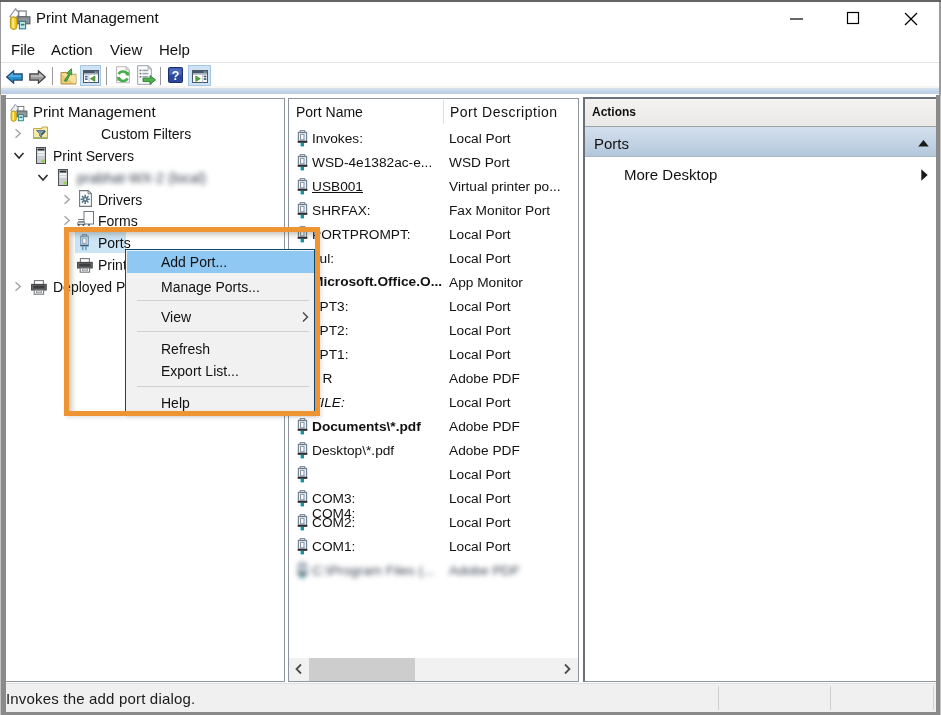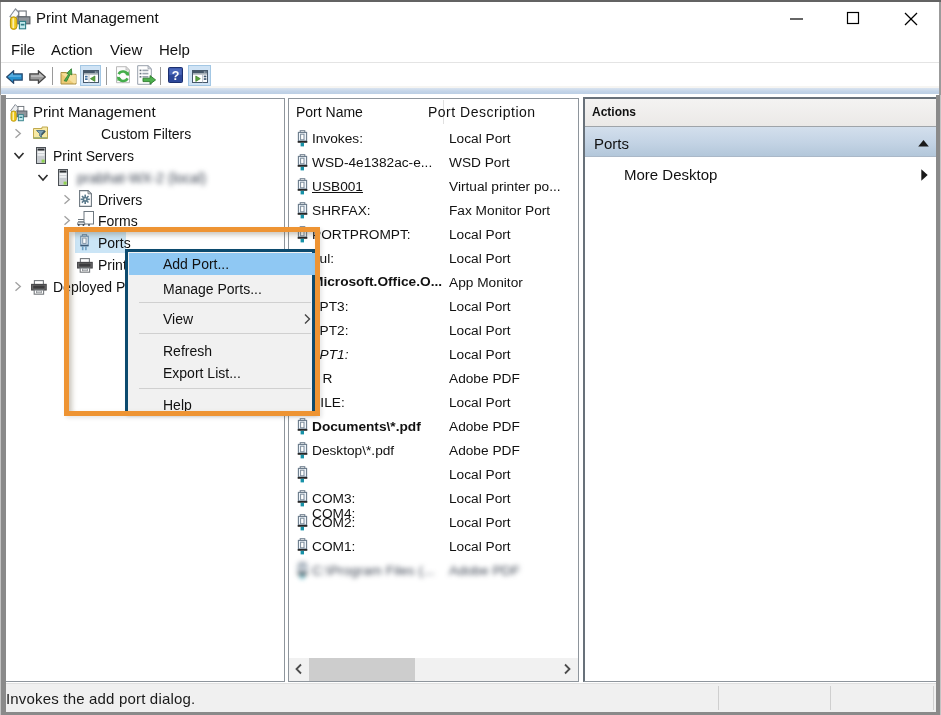--- a/index.html
+++ b/index.html
@@ -332,39 +332,39 @@
 </svg>
 <div class="txt" style="left:312px;top:323.1px;">LPT2:</div>
 <div class="txt" style="left:449px;top:323.1px;">Local Port</div>
 <svg class="abs" style="left:297px;top:346.1px;" width="11" height="17" viewBox="0 0 11 17">
 <rect x="3.2" y="0.7" width="4.6" height="1.8" fill="none" stroke="#6b7b8b" stroke-width="1"></rect>
 <rect x="1.4" y="2.4" width="8.2" height="8.6" fill="#eef4fa" stroke="#6b7b8b" stroke-width="1.1"></rect>
 <rect x="3.6" y="4.2" width="3.4" height="5.6" fill="#fff" stroke="#7a8a9a" stroke-width="1"></rect>
 <rect x="0.7" y="11" width="9.6" height="1.8" fill="#262626"></rect>
 <rect x="3.6" y="12.8" width="3.4" height="3.6" fill="#1792a8"></rect>
 </svg>
-<div class="txt" style="left:312px;top:347.1px;font-style:italic;">LPT1:</div>
+<div class="txt" style="left:312px;top:347.1px;">LPT1:</div>
 <div class="txt" style="left:449px;top:347.1px;">Local Port</div>
 <svg class="abs" style="left:297px;top:370.1px;" width="11" height="17" viewBox="0 0 11 17">
 <rect x="3.2" y="0.7" width="4.6" height="1.8" fill="none" stroke="#6b7b8b" stroke-width="1"></rect>
 <rect x="1.4" y="2.4" width="8.2" height="8.6" fill="#eef4fa" stroke="#6b7b8b" stroke-width="1.1"></rect>
 <rect x="3.6" y="4.2" width="3.4" height="5.6" fill="#fff" stroke="#7a8a9a" stroke-width="1"></rect>
 <rect x="0.7" y="11" width="9.6" height="1.8" fill="#262626"></rect>
 <rect x="3.6" y="12.8" width="3.4" height="3.6" fill="#1792a8"></rect>
 </svg>
 <div class="txt" style="left:322.5px;top:371.1px;">R</div>
 <div class="txt" style="left:449px;top:371.1px;">Adobe PDF</div>
 <svg class="abs" style="left:297px;top:394.1px;" width="11" height="17" viewBox="0 0 11 17">
 <rect x="3.2" y="0.7" width="4.6" height="1.8" fill="none" stroke="#6b7b8b" stroke-width="1"></rect>
 <rect x="1.4" y="2.4" width="8.2" height="8.6" fill="#eef4fa" stroke="#6b7b8b" stroke-width="1.1"></rect>
 <rect x="3.6" y="4.2" width="3.4" height="5.6" fill="#fff" stroke="#7a8a9a" stroke-width="1"></rect>
 <rect x="0.7" y="11" width="9.6" height="1.8" fill="#262626"></rect>
 <rect x="3.6" y="12.8" width="3.4" height="3.6" fill="#1792a8"></rect>
 </svg>
-<div class="txt" style="left:312px;top:395.1px;">FILE:</div>
+<div class="txt" style="left:312px;top:395.1px;font-style:italic;">FILE:</div>
 <div class="txt" style="left:449px;top:395.1px;">Local Port</div>
 <svg class="abs" style="left:297px;top:418.1px;" width="11" height="17" viewBox="0 0 11 17">
 <rect x="3.2" y="0.7" width="4.6" height="1.8" fill="none" stroke="#6b7b8b" stroke-width="1"></rect>
 <rect x="1.4" y="2.4" width="8.2" height="8.6" fill="#eef4fa" stroke="#6b7b8b" stroke-width="1.1"></rect>
 <rect x="3.6" y="4.2" width="3.4" height="5.6" fill="#fff" stroke="#7a8a9a" stroke-width="1"></rect>
 <rect x="0.7" y="11" width="9.6" height="1.8" fill="#262626"></rect>
 <rect x="3.6" y="12.8" width="3.4" height="3.6" fill="#1792a8"></rect>
 </svg>
 <div class="txt" style="left:312px;top:419.1px;font-weight:bold;">Documents\*.pdf</div>
 <div class="txt" style="left:449px;top:419.1px;">Adobe PDF</div>
@@ -419,21 +419,21 @@
 <rect x="3.6" y="4.2" width="3.4" height="5.6" fill="#fff" stroke="#7a8a9a" stroke-width="1"></rect>
 <rect x="0.7" y="11" width="9.6" height="1.8" fill="#262626"></rect>
 <rect x="3.6" y="12.8" width="3.4" height="3.6" fill="#1792a8"></rect>
 </svg>
 <div class="txt" style="left:312px;top:563.1px;filter:blur(2.4px);color:#3c4452;">C:\Program Files (...</div>
 <div class="txt" style="left:449px;top:563.1px;filter:blur(2.4px);color:#3c4452;">Adobe PDF</div>
 </div>
 
 <div class="abs" style="left:443px;top:100px;width:1px;height:24px;background:#e0e0e0;"></div>
 <div class="txt" style="left:296px;top:104px;font-size:14px;">Port Name</div>
-<div class="txt" style="left:428px;top:104px;font-size:14px;letter-spacing:0.5px;">Port Description</div>
+<div class="txt" style="left:450px;top:104px;font-size:14px;letter-spacing:0.5px;">Port Description</div>
 
 <div class="abs" style="left:289px;top:658px;width:289px;height:23px;background:#f1f1f1;"></div>
 <div class="abs" style="left:309px;top:658px;width:106px;height:23px;background:#cdcdcd;"></div>
 <svg class="abs" style="left:293px;top:663px;" width="12" height="12" viewBox="0 0 12 12">
   <path d="M8,1.5 L3.5,6 L8,10.5" fill="none" stroke="#4c4c4c" stroke-width="1.8"></path>
 </svg>
 <svg class="abs" style="left:561px;top:663px;" width="12" height="12" viewBox="0 0 12 12">
   <path d="M4,1.5 L8.5,6 L4,10.5" fill="none" stroke="#4c4c4c" stroke-width="1.8"></path>
 </svg>
 
@@ -453,21 +453,21 @@
   <path d="M0.3,0.3 L6.7,6 L0.3,11.7 Z" fill="#1a1a1a"></path>
 </svg>
 
 <div class="abs" style="left:6px;top:683px;width:930px;height:29px;background:#f0f0f0;border-top:1px solid #e0e0e0;"></div>
 <div class="txt" style="left:6px;top:690px;font-size:15px;letter-spacing:0.18px;color:#1a1a1a;">Invokes the add port dialog.</div>
 <div class="abs" style="left:718px;top:686px;width:1px;height:24px;background:#cfcfcf;"></div>
 <div class="abs" style="left:830px;top:686px;width:1px;height:24px;background:#cfcfcf;"></div>
 <div class="abs" style="left:933px;top:686px;width:1px;height:24px;background:#cfcfcf;"></div>
 
 <div id="ctxmenu" style="position:absolute;left:125px;top:249px;width:190px;height:165px;
-  background:#f1f1f1;border:3px solid #0c4a6e;z-index:20;font-size:14px;
+  background:#f1f1f1;border:1px solid #0c4a6e;z-index:20;font-size:14px;
   box-shadow:2px 2px 3px rgba(0,0,0,0.18);">
   <div class="abs" style="left:1px;top:1px;width:187px;height:22px;background:#8fc8f3;"></div>
   <div class="txt" style="left:35px;top:4px;">Add Port...</div>
   <div class="txt" style="left:35px;top:29px;">Manage Ports...</div>
   <div class="abs" style="left:11px;top:50px;width:172px;height:1px;background:#d0d0d0;"></div>
   <div class="txt" style="left:35px;top:59px;">View</div>
   <svg class="abs" style="left:176px;top:61px;" width="7" height="12" viewBox="0 0 7 12">
     <path d="M1,1.5 L5.5,6 L1,10.5" fill="none" stroke="#454545" stroke-width="1.4"></path>
   </svg>
   <div class="abs" style="left:11px;top:81px;width:172px;height:1px;background:#d0d0d0;"></div>

